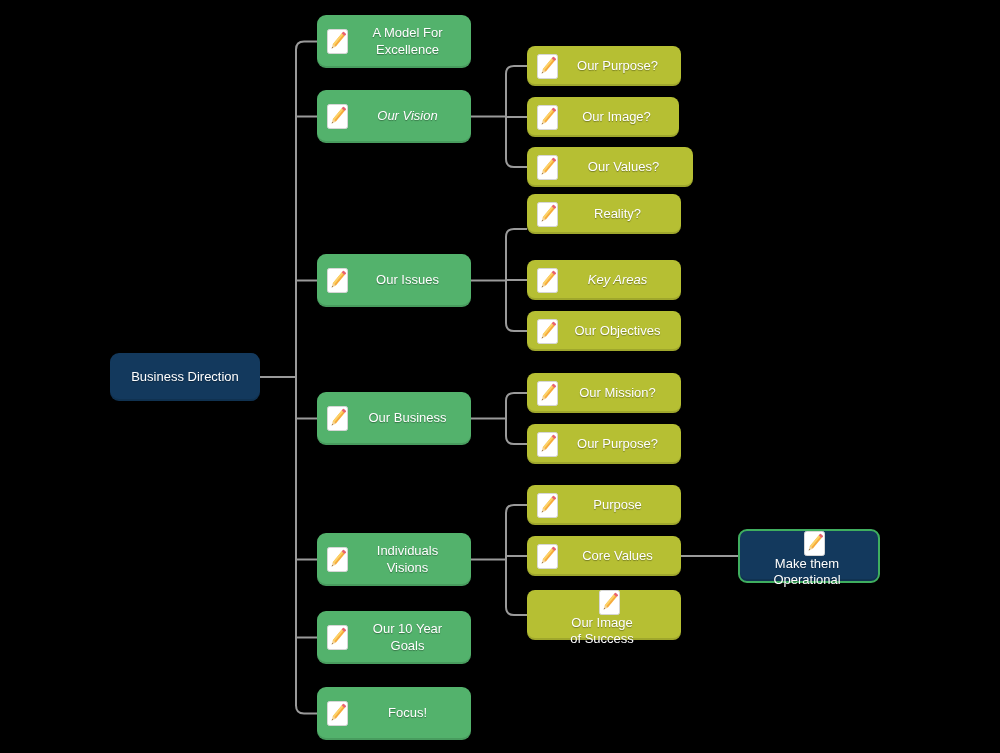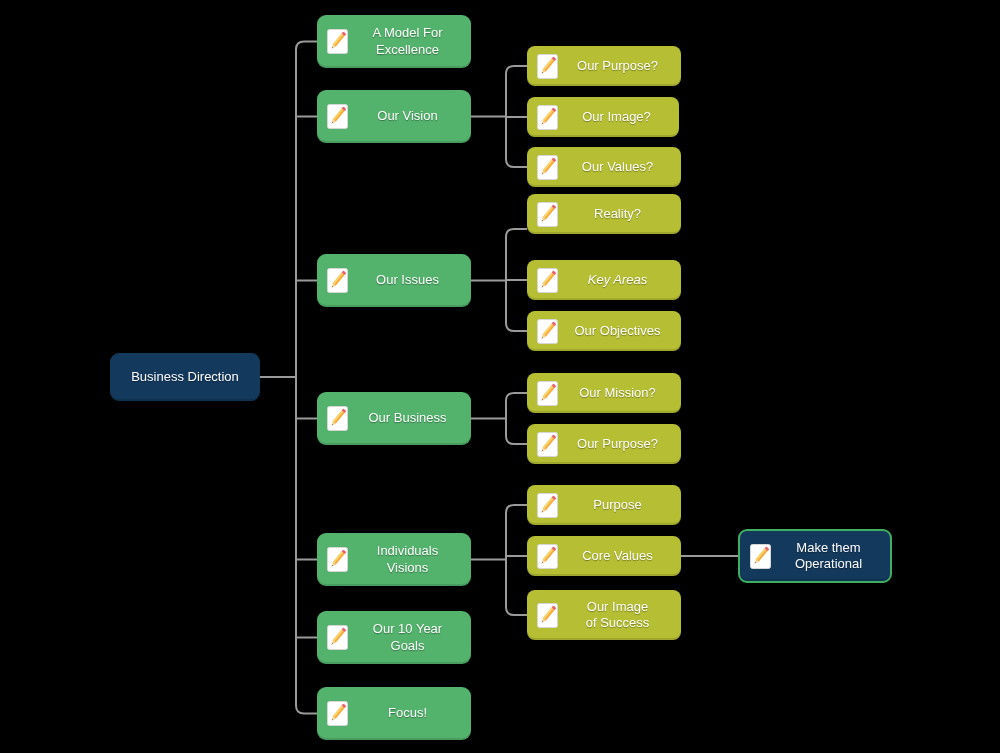--- a/index.html
+++ b/index.html
@@ -61,21 +61,21 @@
             <rect x="8.6" y="3.4" width="3.8" height="14.2" fill="#f6ab3c"></rect>
             <rect x="8.6" y="3.4" width="1.9" height="14.2" fill="#fcd368"></rect>
             <rect x="8.4" y="1.1" width="4.2" height="2.6" rx="1" fill="#e8636f"></rect>
             <polygon points="8.6,17.6 12.4,17.6 10.5,21.5" fill="#f3d193"></polygon>
             <polygon points="9.9,20.2 11.1,20.2 10.5,21.5" fill="#6b4a2b"></polygon>
           </g>
         </svg>
         <span class="label">A Model For
 Excellence</span>
       </div>
-      <div class="node branch" style="left: 317px; top: 90px; width: 154px; height: 53px;">
+      <div class="node branch" style="left: 317px; top: 90px; width: 154px; height: 53px; font-style: italic;">
         <svg class="icon" width="21" height="25" viewBox="0 0 21 25">
           <rect x="0.5" y="0.5" width="20" height="24" rx="2" fill="#ffffff" stroke="#d6d6d6"></rect>
           <g transform="rotate(40 10.5 12.5)">
             <rect x="8.6" y="3.4" width="3.8" height="14.2" fill="#f6ab3c"></rect>
             <rect x="8.6" y="3.4" width="1.9" height="14.2" fill="#fcd368"></rect>
             <rect x="8.4" y="1.1" width="4.2" height="2.6" rx="1" fill="#e8636f"></rect>
             <polygon points="8.6,17.6 12.4,17.6 10.5,21.5" fill="#f3d193"></polygon>
             <polygon points="9.9,20.2 11.1,20.2 10.5,21.5" fill="#6b4a2b"></polygon>
           </g>
         </svg>
@@ -167,21 +167,21 @@
           <g transform="rotate(40 10.5 12.5)">
             <rect x="8.6" y="3.4" width="3.8" height="14.2" fill="#f6ab3c"></rect>
             <rect x="8.6" y="3.4" width="1.9" height="14.2" fill="#fcd368"></rect>
             <rect x="8.4" y="1.1" width="4.2" height="2.6" rx="1" fill="#e8636f"></rect>
             <polygon points="8.6,17.6 12.4,17.6 10.5,21.5" fill="#f3d193"></polygon>
             <polygon points="9.9,20.2 11.1,20.2 10.5,21.5" fill="#6b4a2b"></polygon>
           </g>
         </svg>
         <span class="label">Our Image?</span>
       </div>
-      <div class="node sub" style="left: 527px; top: 147px; width: 154px; height: 40px;">
+      <div class="node sub" style="left: 527px; top: 147px; width: 166px; height: 40px;">
         <svg class="icon" width="21" height="25" viewBox="0 0 21 25">
           <rect x="0.5" y="0.5" width="20" height="24" rx="2" fill="#ffffff" stroke="#d6d6d6"></rect>
           <g transform="rotate(40 10.5 12.5)">
             <rect x="8.6" y="3.4" width="3.8" height="14.2" fill="#f6ab3c"></rect>
             <rect x="8.6" y="3.4" width="1.9" height="14.2" fill="#fcd368"></rect>
             <rect x="8.4" y="1.1" width="4.2" height="2.6" rx="1" fill="#e8636f"></rect>
             <polygon points="8.6,17.6 12.4,17.6 10.5,21.5" fill="#f3d193"></polygon>
             <polygon points="9.9,20.2 11.1,20.2 10.5,21.5" fill="#6b4a2b"></polygon>
           </g>
         </svg>
@@ -271,35 +271,35 @@
           <g transform="rotate(40 10.5 12.5)">
             <rect x="8.6" y="3.4" width="3.8" height="14.2" fill="#f6ab3c"></rect>
             <rect x="8.6" y="3.4" width="1.9" height="14.2" fill="#fcd368"></rect>
             <rect x="8.4" y="1.1" width="4.2" height="2.6" rx="1" fill="#e8636f"></rect>
             <polygon points="8.6,17.6 12.4,17.6 10.5,21.5" fill="#f3d193"></polygon>
             <polygon points="9.9,20.2 11.1,20.2 10.5,21.5" fill="#6b4a2b"></polygon>
           </g>
         </svg>
         <span class="label">Core Values</span>
       </div>
-      <div class="node sub" style="left: 527px; top: 590px; width: 154px; height: 50px;">
+      <div class="node sub" style="left: 527px; top: 590px; width: 154px; height: 50px; flex-direction: column;">
         <svg class="icon" width="21" height="25" viewBox="0 0 21 25">
           <rect x="0.5" y="0.5" width="20" height="24" rx="2" fill="#ffffff" stroke="#d6d6d6"></rect>
           <g transform="rotate(40 10.5 12.5)">
             <rect x="8.6" y="3.4" width="3.8" height="14.2" fill="#f6ab3c"></rect>
             <rect x="8.6" y="3.4" width="1.9" height="14.2" fill="#fcd368"></rect>
             <rect x="8.4" y="1.1" width="4.2" height="2.6" rx="1" fill="#e8636f"></rect>
             <polygon points="8.6,17.6 12.4,17.6 10.5,21.5" fill="#f3d193"></polygon>
             <polygon points="9.9,20.2 11.1,20.2 10.5,21.5" fill="#6b4a2b"></polygon>
           </g>
         </svg>
         <span class="label">Our Image
 of Success</span>
       </div>
-      <div class="node highlight" style="left: 738px; top: 529px; width: 154px; height: 54px;">
+      <div class="node highlight" style="left: 738px; top: 529px; width: 142px; height: 54px; flex-direction: column;">
         <svg class="icon" width="21" height="25" viewBox="0 0 21 25">
           <rect x="0.5" y="0.5" width="20" height="24" rx="2" fill="#ffffff" stroke="#d6d6d6"></rect>
           <g transform="rotate(40 10.5 12.5)">
             <rect x="8.6" y="3.4" width="3.8" height="14.2" fill="#f6ab3c"></rect>
             <rect x="8.6" y="3.4" width="1.9" height="14.2" fill="#fcd368"></rect>
             <rect x="8.4" y="1.1" width="4.2" height="2.6" rx="1" fill="#e8636f"></rect>
             <polygon points="8.6,17.6 12.4,17.6 10.5,21.5" fill="#f3d193"></polygon>
             <polygon points="9.9,20.2 11.1,20.2 10.5,21.5" fill="#6b4a2b"></polygon>
           </g>
         </svg>

